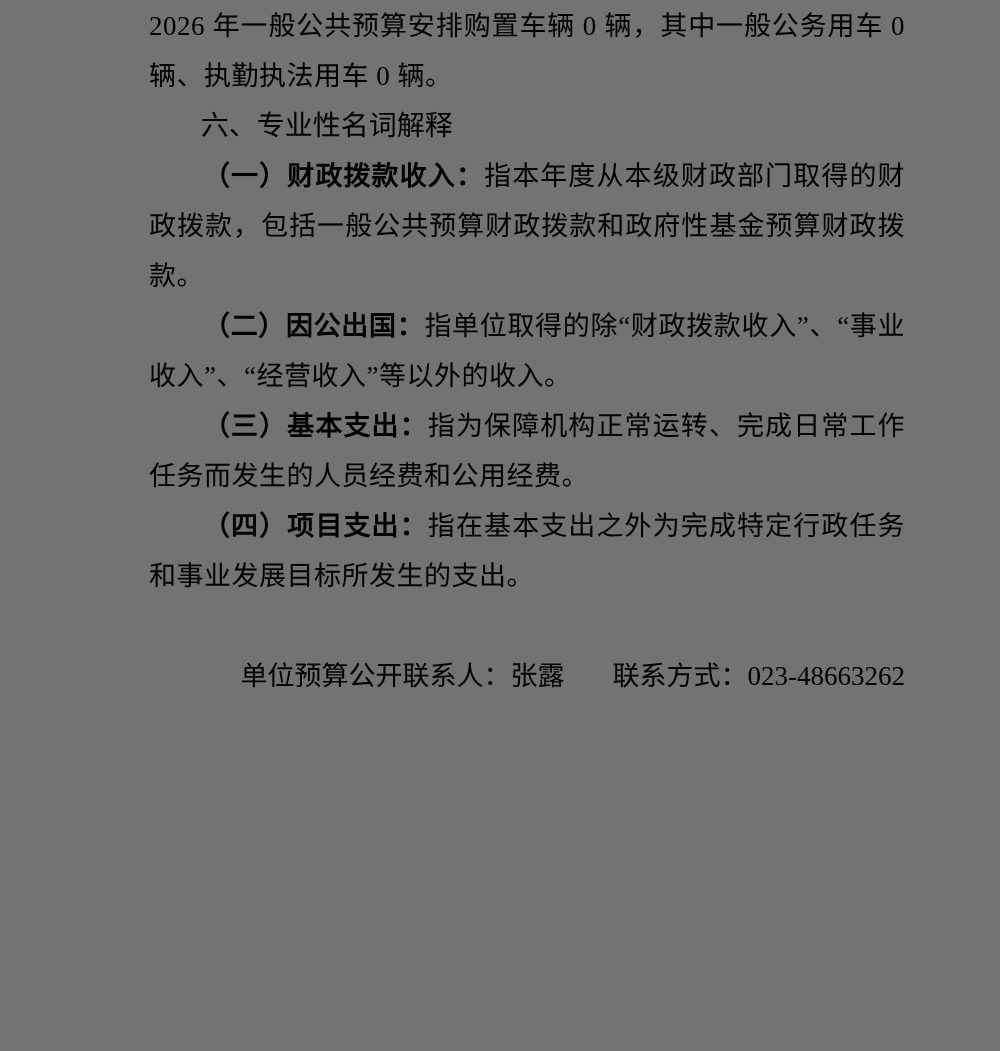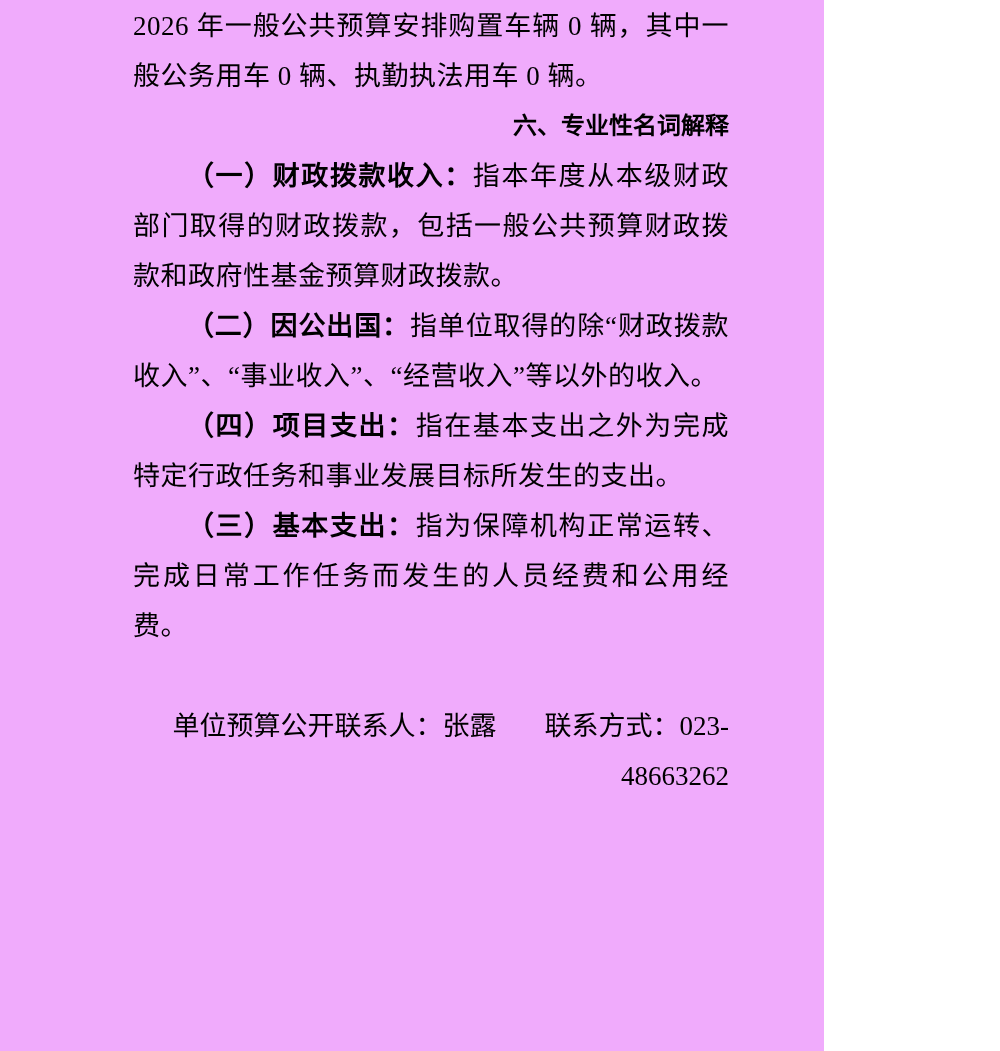--- a/index.html
+++ b/index.html
@@ -2,26 +2,27 @@
 <html lang="zh-CN"><head>
 <meta charset="utf-8">
 <style>
   html, body {
     margin: 0;
     padding: 0;
     background: #ffffff;
   }
   .page {
     position: relative;
-    width: 824px;
+    width: 1000px;
     height: 1051px;
-    background: #f0abfc;
+    background: #737373;
     color: #000000;
     overflow: hidden;
     box-sizing: border-box;
+    padding-left: 16px;
   }
   .content {
     box-sizing: border-box;
     width: 100%;
     height: 100%;
     padding: 1px 95px 0 133px;
   }
   .body-text {
     margin: 0;
     font-family: "Liberation Serif", "DejaVu Serif", serif;
@@ -31,26 +32,25 @@
     text-justify: inter-character;
     color: #000000;
     letter-spacing: 0.5px;
   }
   .indent {
     text-indent: 2em;
   }
   .heading {
     margin: 0;
     font-family: "Liberation Sans", "DejaVu Sans", sans-serif;
-    font-weight: bold;
-    font-size: 24px;
+    font-weight: normal;
+    font-size: 28px;
     line-height: 50px;
     text-indent: 1.85em;
     color: #000000;
-    text-align: right;
   }
   .lead {
     font-weight: bold;
   }
   .contact-line {
     margin: 50px 0 0 0;
     font-family: "Liberation Serif", "DejaVu Serif", serif;
     font-size: 27px;
     line-height: 50px;
     text-align: right;
@@ -69,21 +69,21 @@
   <div class="content">
 
     <p class="body-text">2026 年一般公共预算安排购置车辆 0 辆，其中一般公务用车 0 辆、执勤执法用车 0 辆。</p>
 
     <p class="heading">六、专业性名词解释</p>
 
     <p class="body-text indent"><span class="lead">（一）财政拨款收入：</span><span>指本年度从本级财政部门取得的财政拨款，包括一般公共预算财政拨款和政府性基金预算财政拨款。</span></p>
 
     <p class="body-text indent"><span class="lead">（二）因公出国：</span><span>指单位取得的除“财政拨款收入”、“事业收入”、“经营收入”等以外的收入。</span></p>
 
+    <p class="body-text indent"><span class="lead">（三）基本支出：</span><span>指为保障机构正常运转、完成日常工作任务而发生的人员经费和公用经费。</span></p>
+
     <p class="body-text indent"><span class="lead">（四）项目支出：</span><span>指在基本支出之外为完成特定行政任务和事业发展目标所发生的支出。</span></p>
-
-    <p class="body-text indent"><span class="lead">（三）基本支出：</span><span>指为保障机构正常运转、完成日常工作任务而发生的人员经费和公用经费。</span></p>
 
 
     <p class="contact-line"><span>单位预算公开联系人：</span><span>张露</span><span class="contact-gap"></span><span>联系方式：</span><span>023-48663262</span></p>
 
   </div>
 </div>
 
 </body></html>

